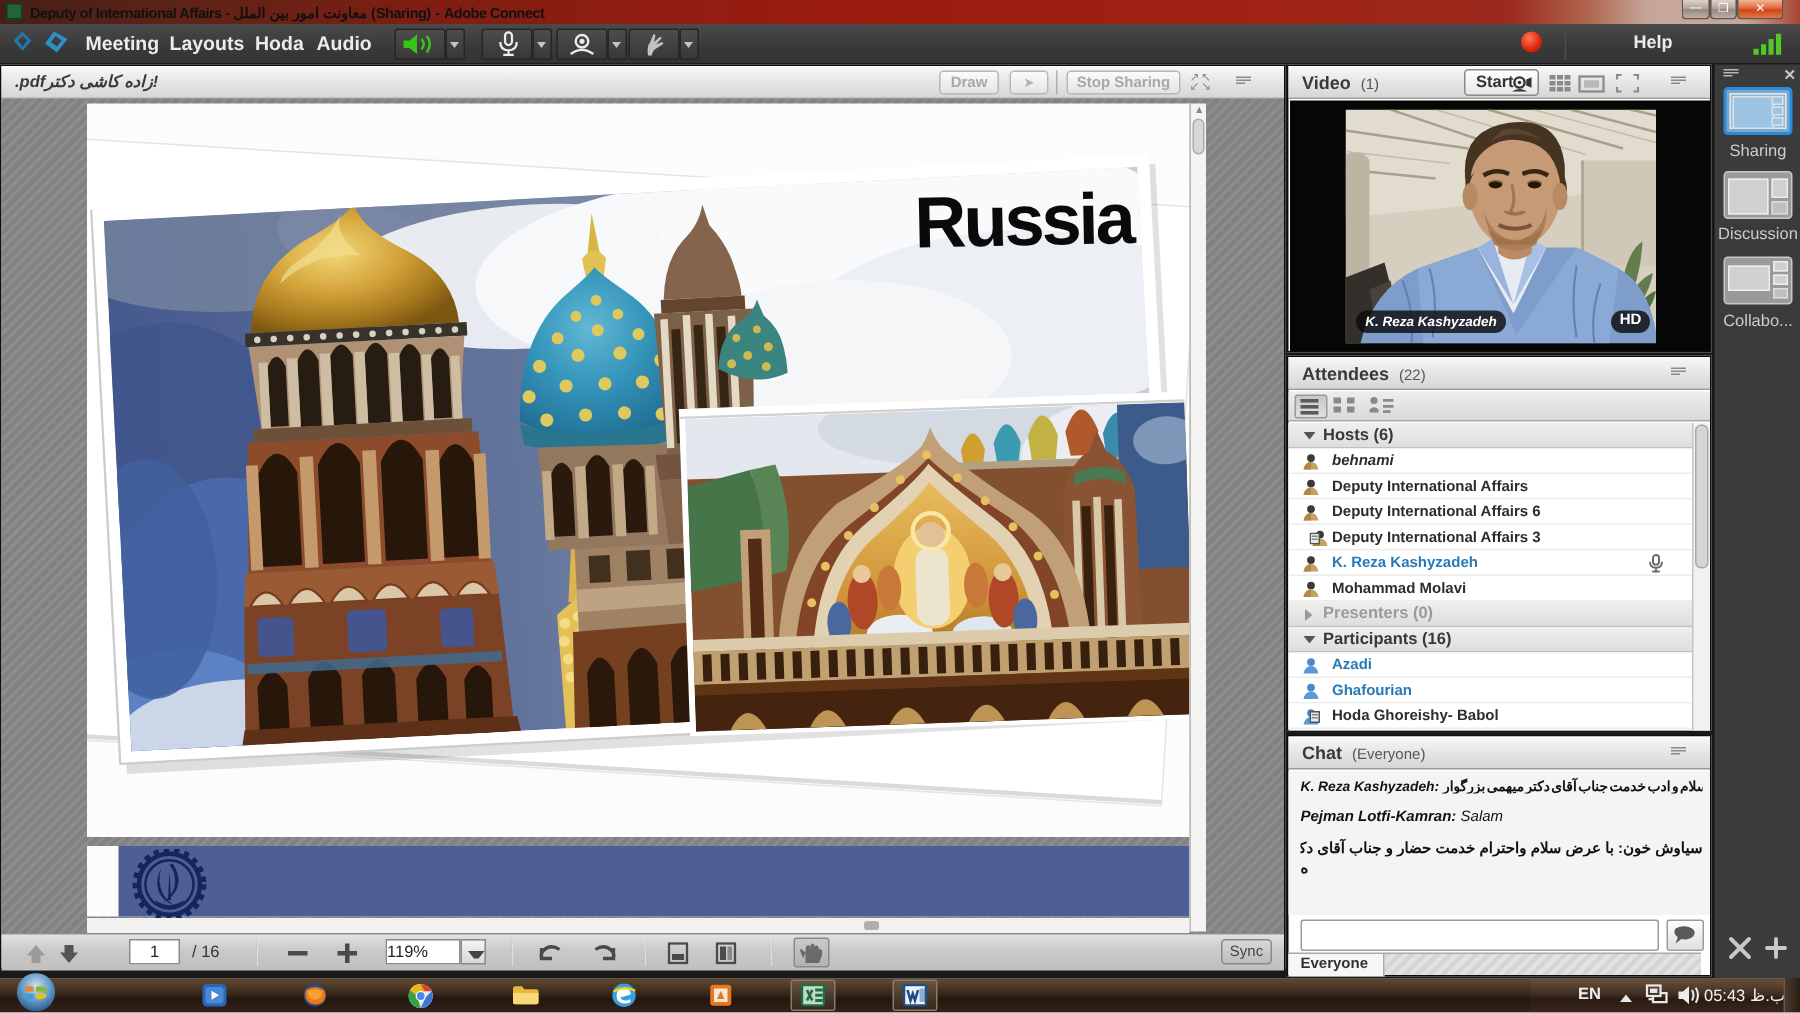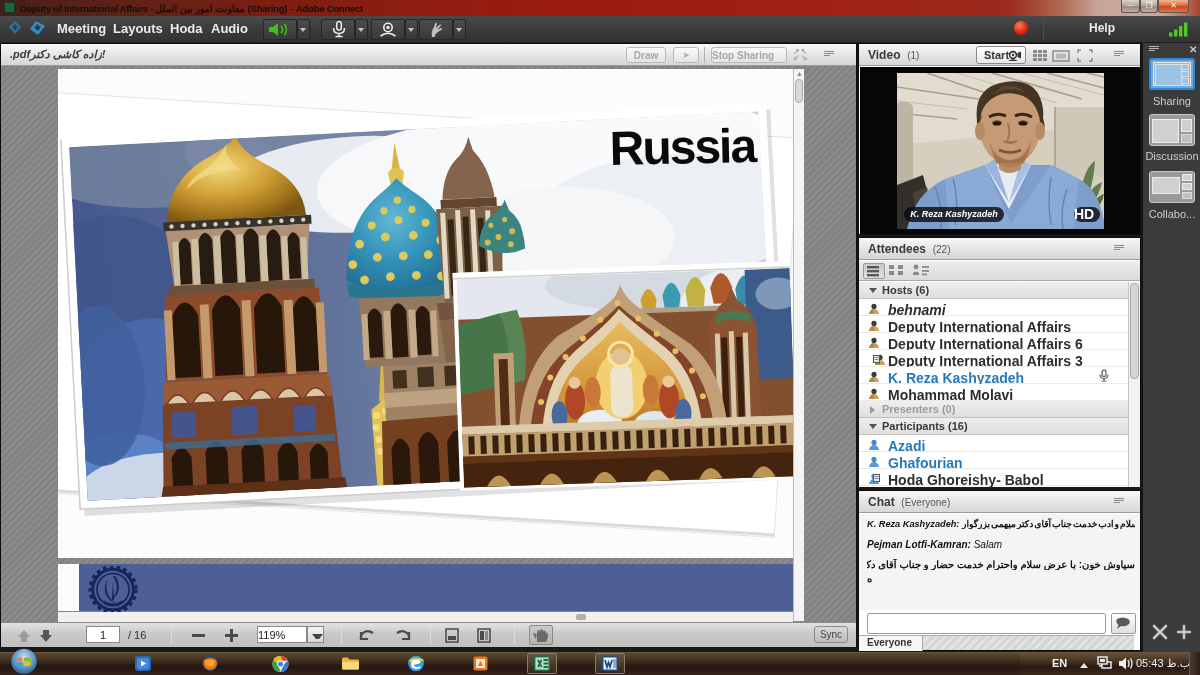--- a/index.html
+++ b/index.html
@@ -24,21 +24,21 @@
 .stripes { position:absolute; left:0; top:22px; width:855px; height:556px;
   background:repeating-linear-gradient(135deg,#8d8d8d 0px,#8d8d8d 2px,#828282 2px,#828282 5px); }
 .pdftoolbar { position:absolute; left:0; top:578px; width:855px; height:25px;
   background:linear-gradient(#e2e2e1,#c9c9c7 45%,#bfbfbd); border-top:1px solid #8a8a8a; }
 .tbtxt { position:absolute; top:6px; font-size:11px; color:#333; }
 .tsep { position:absolute; top:3px; width:1px; height:18px; background:#9a9a9a; border-right:1px solid #dedede; }
 .railitem { position:absolute; left:6px; width:46px; height:32px; border-radius:3px; }
 .raillabel { position:absolute; width:58px; text-align:center; font-size:11px; color:#cccccc; left:0; }
 .attrow { position:absolute; left:0; width:270px; height:17px; background:#fff; border-bottom:1px solid #ebebe9; }
 .secrow { position:absolute; left:0; width:270px; height:17px; background:linear-gradient(#efefee,#dededc); border-bottom:1px solid #c0c0be; }
-.rowname { position:absolute; left:29px; top:3px; font-size:14px; font-weight:bold; color:#2d2d2d; }
+.rowname { position:absolute; left:29px; top:3px; font-size:10px; font-weight:bold; color:#2d2d2d; }
 .bluename { color:#2879b8; }
 .sectitle { position:absolute; left:23px; top:2px; font-size:11px; font-weight:bold; color:#383838; }
 .chatline { position:absolute; left:8px; font-size:10px; color:#111; width:268px; white-space:nowrap; overflow:hidden; }
 .tbicon { position:absolute; top:655px; width:18px; height:17px; }
 .traytxt { position:absolute; color:#f0f0f0; font-size:11px; }
 </style>
 </head>
 <body>
 <div class="screen">
 
@@ -101,21 +101,21 @@
     <rect x="11" y="6" width="3.4" height="10.5" fill="#52c726"></rect>
     <rect x="16" y="2.5" width="3.4" height="14" fill="#52c726"></rect>
   </svg>
 
   <div class="pod" style="left:0;top:43px;width:857px;height:603px">
     <div class="podheader"></div>
     <div class="podtitle" style="font-style:italic;font-size:11px">.pdfزاده کاشی دکتر!</div>
     <div class="abs" style="left:625px;top:3px;width:40px;height:16px;background:linear-gradient(#fbfbfa,#e4e4e2);border:1px solid #b8b8b6;border-radius:3px;color:#a8a8a6;font-size:10px;font-weight:bold;text-align:center;line-height:15px">Draw</div>
     <div class="abs" style="left:672px;top:3px;width:26px;height:16px;background:linear-gradient(#fbfbfa,#e4e4e2);border:1px solid #b8b8b6;border-radius:3px;color:#b0b0ae;font-size:9px;text-align:center;line-height:14px">➤</div>
     <div class="abs" style="left:703px;top:3px;width:1px;height:16px;background:#b0b0ae"></div>
-    <div class="abs" style="left:710px;top:3px;width:76px;height:16px;background:linear-gradient(#fbfbfa,#e4e4e2);border:1px solid #b8b8b6;border-radius:3px;color:#a8a8a6;font-size:10px;font-weight:bold;text-align:left;line-height:15px">Stop Sharing</div>
+    <div class="abs" style="left:710px;top:3px;width:76px;height:16px;background:linear-gradient(#fbfbfa,#e4e4e2);border:1px solid #b8b8b6;border-radius:3px;color:#a8a8a6;font-size:10px;font-weight:bold;text-align:center;line-height:15px">Stop Sharing</div>
     <div class="abs" style="left:792px;top:5px;width:14px;height:12px;color:#8a8a88;font-size:8px;letter-spacing:1px;line-height:6px">↗↖<br>↙↘</div>
     <div class="podmenu" style="right:14px">
         <div class="pmline"></div>
         <div class="pmline"></div>
         <div class="pmline" style="width:6px"></div>
       </div>
     <div class="stripes"></div>
 
     <div class="abs" style="left:57px;top:25px;width:735px;height:489px;background:#fcfcfc;overflow:hidden">
       <svg width="735" height="489" viewBox="0 0 735 489">
@@ -646,21 +646,21 @@
 
           <path d="M111 50 Q114 62 110 68 Q114 71 118 68" stroke="#a0744e" stroke-width="2" fill="none"></path>
           <path d="M106 68 Q113 72 120 68" stroke="#9a6e48" stroke-width="1.5" fill="none"></path>
 
           <path d="M102 77 Q113 82 124 77" stroke="#7e5238" stroke-width="2.5" fill="none"></path>
 
           <path d="M92 66 Q96 84 113 88 Q130 84 134 66 Q134 84 124 90 L102 90 Q94 82 92 66 Z" fill="#97683f" opacity="0.55"></path>
         </svg>
       </div>
       <div class="abs" style="left:44px;top:140px;width:100px;height:15px;background:#0a0a0acc;border-radius:8px;color:#fff;font-size:9px;font-weight:bold;text-align:center;line-height:14px;font-style:italic">K. Reza Kashyzadeh</div>
-      <div class="abs" style="left:214px;top:140px;width:26px;height:15px;background:#0a0a0acc;border-radius:8px;color:#fff;font-size:14px;font-weight:bold;text-align:left;line-height:14px">HD</div>
+      <div class="abs" style="left:214px;top:140px;width:26px;height:15px;background:#0a0a0acc;border-radius:8px;color:#fff;font-size:10px;font-weight:bold;text-align:center;line-height:14px">HD</div>
     </div>
   </div>
 
   <div class="pod" style="left:858px;top:237px;width:283px;height:250px">
     <div class="podheader"></div>
     <div class="podtitle">Attendees&nbsp;&nbsp;<span class="podsub">(22)</span></div>
     <div class="podmenu" style="right:8px">
         <div class="pmline"></div>
         <div class="pmline"></div>
         <div class="pmline" style="width:6px"></div>

